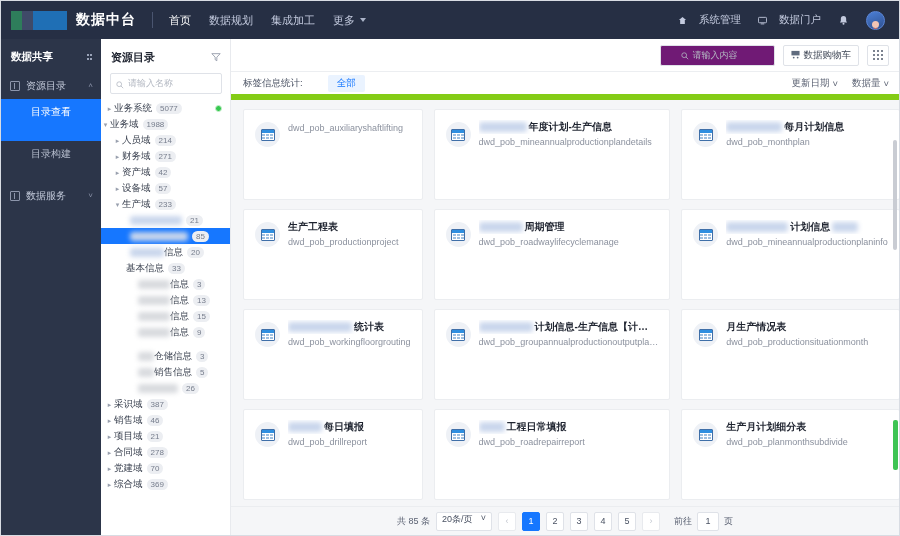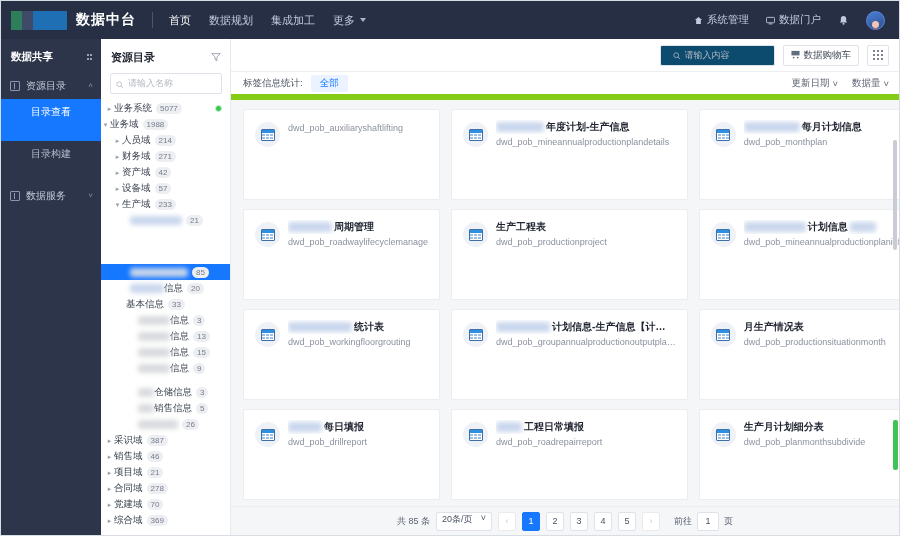--- a/index.html
+++ b/index.html
@@ -47,21 +47,21 @@
   .caret-d {
     width: 0; height: 0; border-left: 3px solid transparent;
     border-right: 3px solid transparent; border-top: 4px solid #aab3c8;
     display: inline-block; margin-left: 2px;
   }
   .top-right {
     margin-left: auto; display: flex; align-items: center; gap: 17px;
   }
   .top-right .titem {
     font-size: 10.5px; color: #c3cade;
-    display: flex; align-items: center; gap: 4px;
+    display: flex; align-items: center; gap: 12px;
   }
   .ic-sys svg, .ic-portal svg, .ic-bell svg { display: block; }
   .avatar {
     width: 19px; height: 19px; border-radius: 50%;
     background: linear-gradient(160deg,#4b7fd6,#2e4f8f);
     border: 1px solid #5b86d8;
     display: flex; align-items: flex-end; justify-content: center;
     overflow: hidden;
   }
   .avatar .head {
@@ -158,21 +158,21 @@
 
   
   .main { flex: 1; display: flex; flex-direction: column; min-width: 0; background: #f5f6f8; }
   .main-top {
     height: 33px; flex: 0 0 33px; background: #ffffff;
     display: flex; align-items: center; justify-content: flex-end;
     padding-right: 10px; gap: 8px; border-bottom: 1px solid #eceef1;
   }
   .search-box {
     width: 115px; height: 21px; border: 1px solid #dfe2e8; border-radius: 2px;
-    display: flex; align-items: center; gap: 4px; padding: 0 12px; background: #0c4a6e;
+    display: flex; align-items: center; gap: 4px; padding: 0 20px; background: #701a75;
   }
   .search-box .ph { font-size: 9px; color: #b3b8c2; }
   .cart-btn {
     height: 21px; border: 1px solid #dfe2e8; border-radius: 2px;
     display: flex; align-items: center; gap: 4px; padding: 0 7px;
     font-size: 9.5px; color: #3f4756; background: #fff; cursor: pointer;
   }
   .grid-btn {
     width: 22px; height: 21px; border: 1px solid #dfe2e8; border-radius: 2px;
     display: flex; align-items: center; justify-content: center;
@@ -184,21 +184,21 @@
   .grid-btn .g i { width: 2.5px; height: 2.5px; background: #7b828f; display: block; }
 
   .filterbar {
     height: 28px; flex: 0 0 28px; background: #ffffff;
     display: flex; align-items: center; padding: 0 10px 0 12px;
     border-bottom: 6px solid #84cc16;
   }
   .filter-label { font-size: 9.5px; color: #4a5263; margin-right: 8px; }
   .tag-all {
     font-size: 9.5px; color: #1677ff; background: #eaf3ff;
-    padding: 2px 9px; border-radius: 2px; cursor: pointer;
+    padding: 2px 9px; border-radius: 2px; cursor: pointer; margin-left: 17px;
   }
   .sorts { margin-left: auto; display: flex; gap: 14px; }
   .sort-item {
     font-size: 9.5px; color: #5a6172; display: flex; align-items: center; gap: 3px;
     cursor: pointer;
   }
 
   .cards-scroll { flex: 1; overflow: hidden; padding: 9px 12px 0 12px; position: relative; }
   .cards {
     display: grid; grid-template-columns: repeat(3, 1fr);
@@ -406,21 +406,21 @@
           <div class="tnode" style="padding-left: 12px;">
             <span class="tw">▾</span>
             <span class="tlabel">生产域</span>
             <span class="cnt">233</span>
           </div>
           <div class="tnode" style="padding-left: 20px;">
             <span class="tw"></span>
             <span class="blurbar" style="width: 52px;"></span>
             <span class="cnt">21</span>
           </div>
-          <div class="tnode sel" style="padding-left: 20px; margin-top: 36px;">
+          <div class="tnode sel" style="padding-left: 20px;">
             <span class="tw"></span>
             <span class="blurbar" style="width: 58px;"></span>
             <span class="cnt">85</span>
           </div>
           <div class="tnode" style="padding-left: 20px;">
             <span class="tw"></span>
             <span class="blurbar" style="width: 34px;"></span>
             <span class="tlabel">信息</span>
             <span class="cnt">20</span>
           </div>
@@ -673,59 +673,59 @@
                     </div>
                     <div class="rw">
                       <i></i>
                       <i></i>
                       <i></i>
                     </div>
                   </div>
                 </div>
                 <div class="card-text">
                   <div class="card-title">
+                    <span>生产工程表</span>
+                  </div>
+                  <div class="card-code">dwd_pob_productionproject</div>
+                </div>
+              </div>
+              <div class="card-meta">
+                <div>
+                  <div class="v"></div>
+                  <div class="k"></div>
+                </div>
+                <div class="col-r">
+                  <div class="v"></div>
+                  <div class="k"></div>
+                </div>
+              </div>
+            </div>
+            <div class="card">
+              <div class="card-top">
+                <div class="card-icon">
+                  <div class="tbl">
+                    <div class="hd"></div>
+                    <div class="rw">
+                      <i></i>
+                      <i></i>
+                      <i></i>
+                    </div>
+                    <div class="rw">
+                      <i></i>
+                      <i></i>
+                      <i></i>
+                    </div>
+                  </div>
+                </div>
+                <div class="card-text">
+                  <div class="card-title">
                     <span class="blurbar" style="width: 44px; height: 10px; margin-right: 2px;"></span>
                     <span>周期管理</span>
                   </div>
                   <div class="card-code">dwd_pob_roadwaylifecyclemanage</div>
-                </div>
-              </div>
-              <div class="card-meta">
-                <div>
-                  <div class="v"></div>
-                  <div class="k"></div>
-                </div>
-                <div class="col-r">
-                  <div class="v"></div>
-                  <div class="k"></div>
-                </div>
-              </div>
-            </div>
-            <div class="card">
-              <div class="card-top">
-                <div class="card-icon">
-                  <div class="tbl">
-                    <div class="hd"></div>
-                    <div class="rw">
-                      <i></i>
-                      <i></i>
-                      <i></i>
-                    </div>
-                    <div class="rw">
-                      <i></i>
-                      <i></i>
-                      <i></i>
-                    </div>
-                  </div>
-                </div>
-                <div class="card-text">
-                  <div class="card-title">
-                    <span>生产工程表</span>
-                  </div>
-                  <div class="card-code">dwd_pob_productionproject</div>
                 </div>
               </div>
               <div class="card-meta">
                 <div>
                   <div class="v"></div>
                   <div class="k"></div>
                 </div>
                 <div class="col-r">
                   <div class="v"></div>
                   <div class="k"></div>

